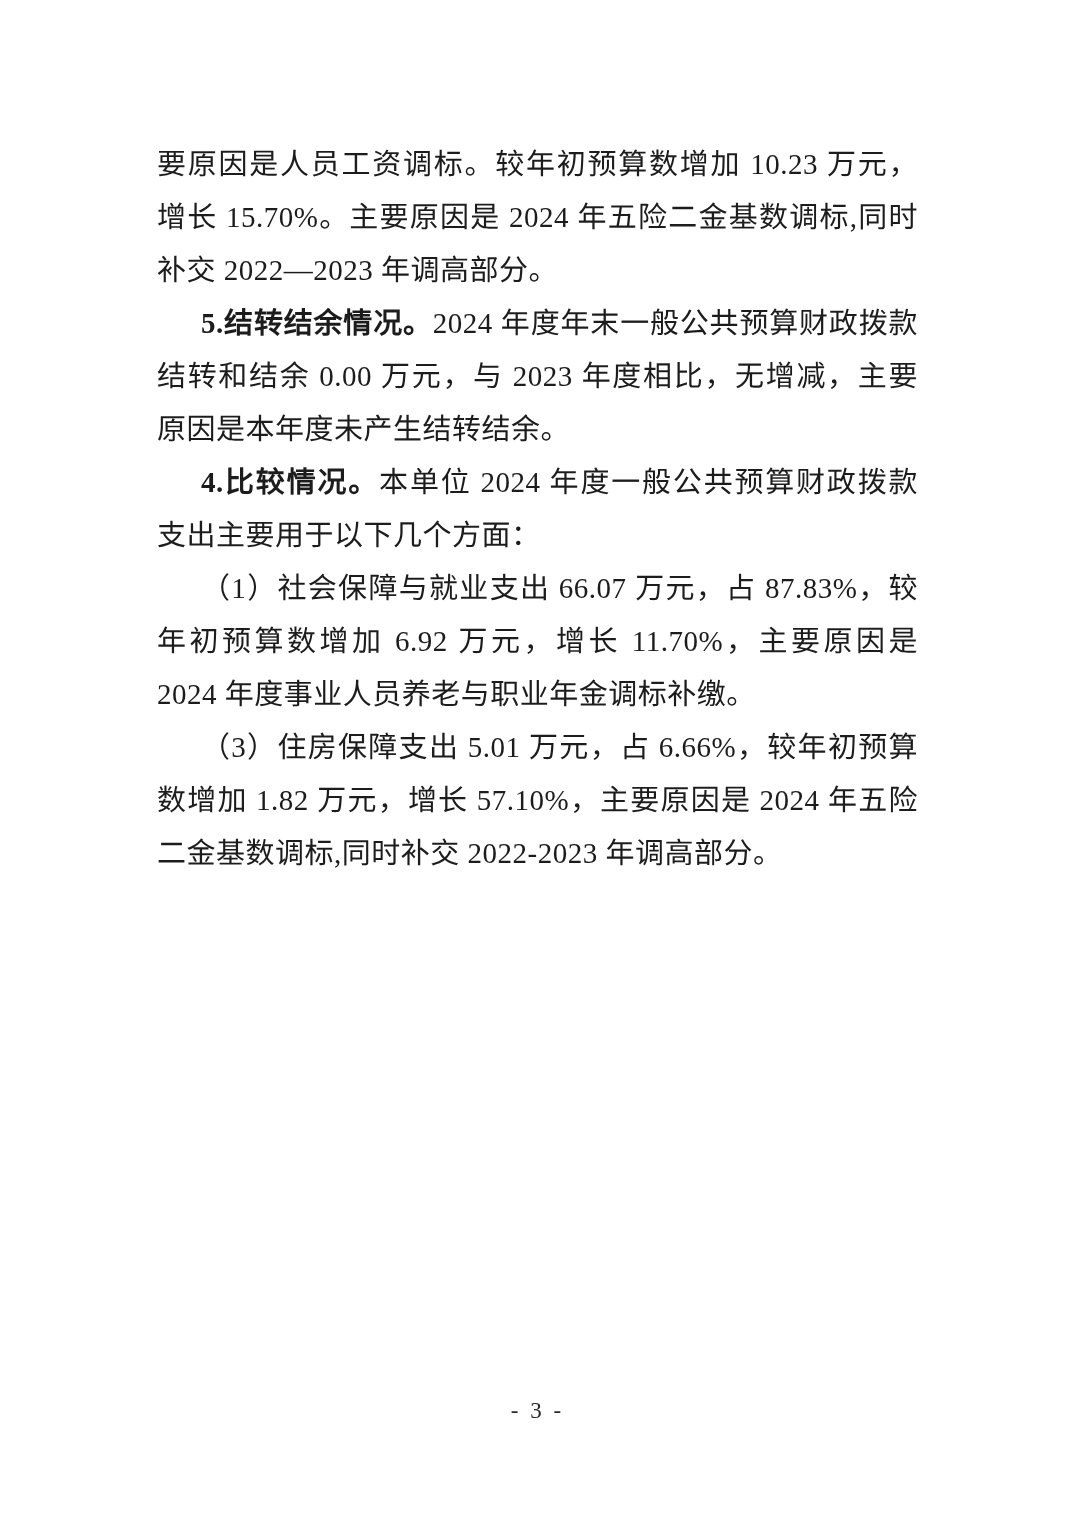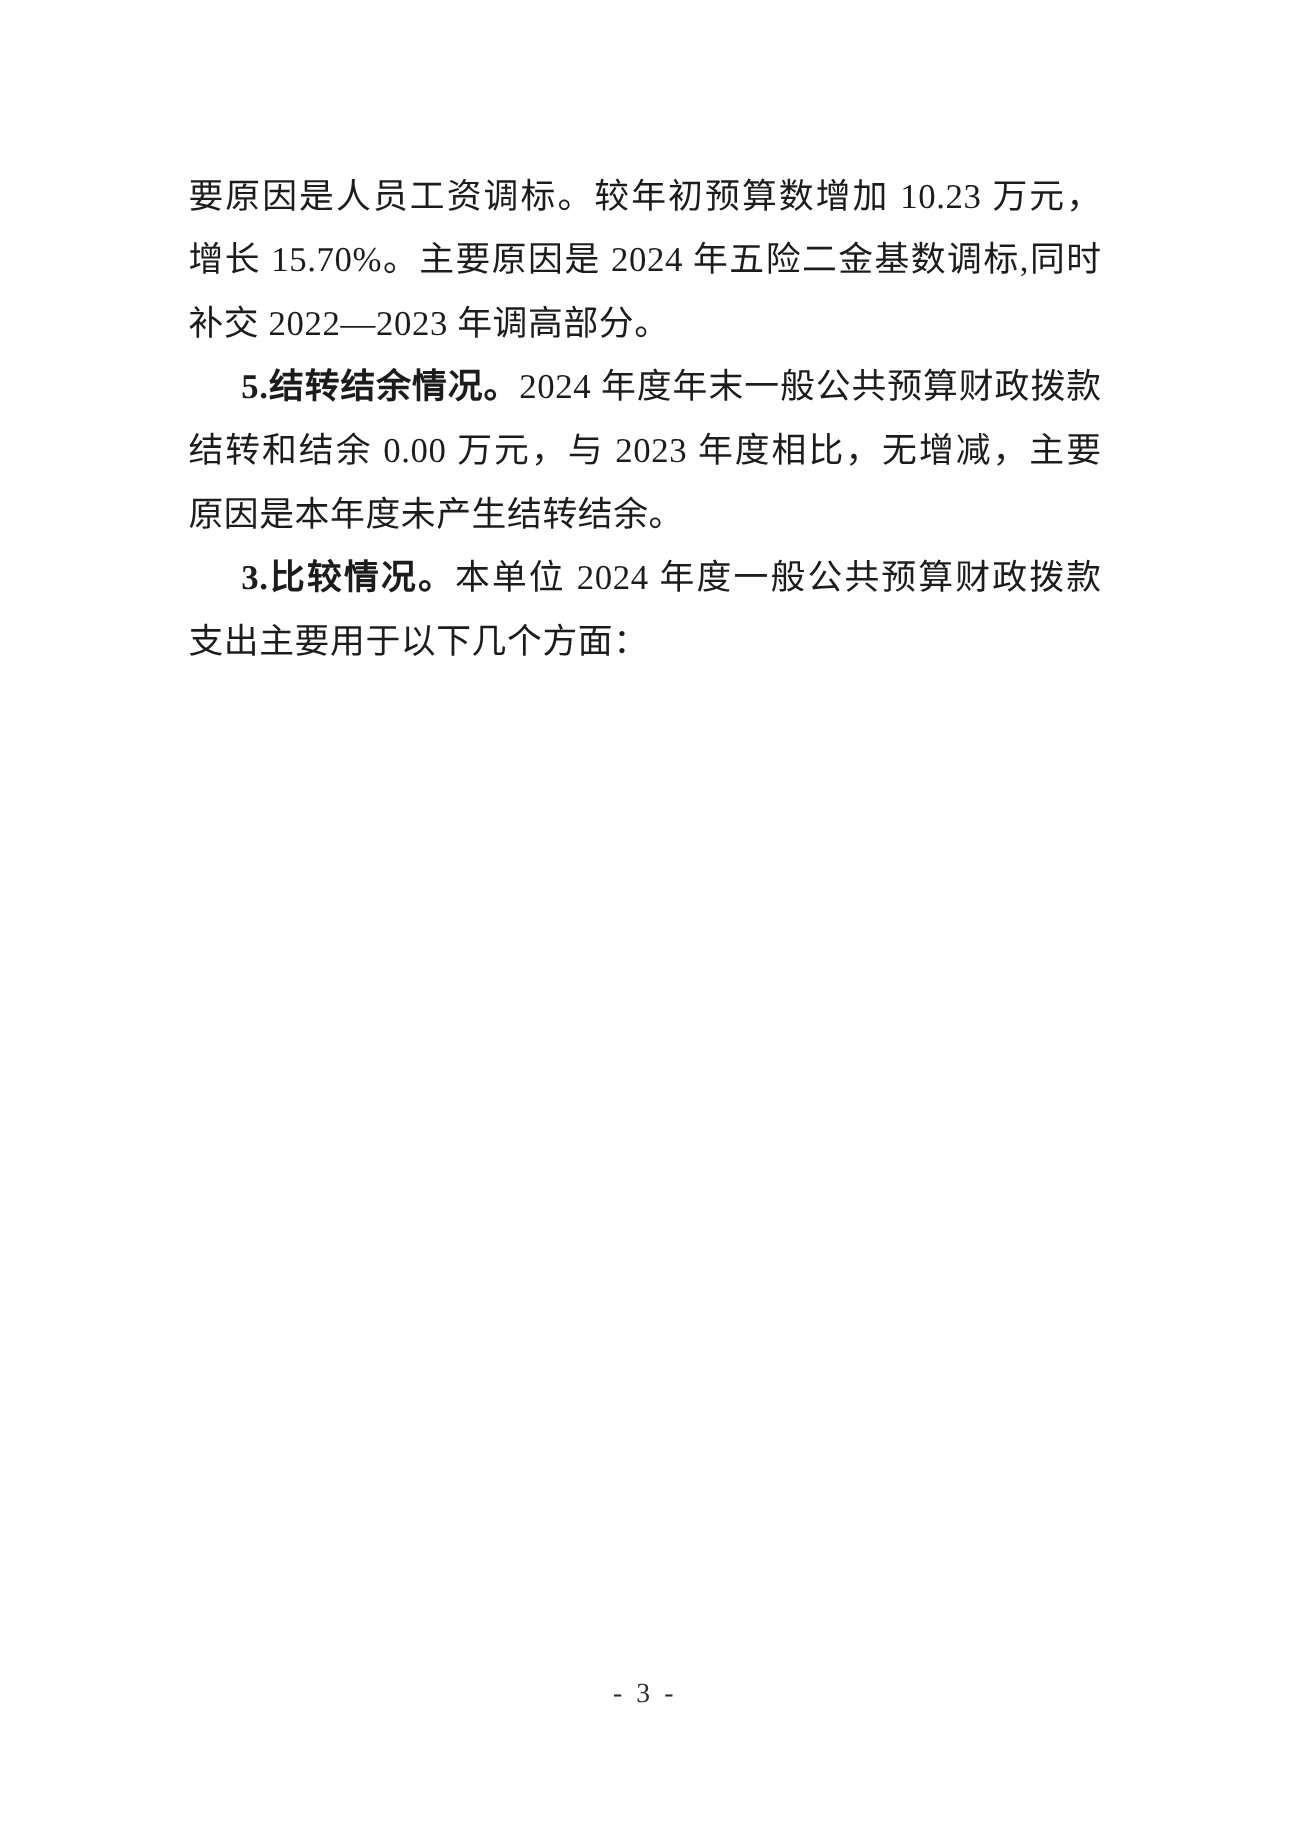--- a/index.html
+++ b/index.html
@@ -51,16 +51,18 @@
     letter-spacing: 3px;
   }
 </style>
 </head>
 <body>
 
 <div class="page">
   <div class="content">
       <p class="para"><span class="run">要原因是人员工资调标。较年初预算数增加 10.23 万元，增长 15.70%。主要原因是 2024 年五险二金基数调标,同时补交 2022—2023 年调高部分。</span></p>
       <p class="para indent"><span class="run bold">5.结转结余情况。</span><span class="run">2024 年度年末一般公共预算财政拨款结转和结余 0.00 万元，与 2023 年度相比，无增减，主要原因是本年度未产生结转结余。</span></p>
-      <p class="para indent"><span class="run bold">3.比较情况。</span><span class="run">本单位 2024 年度一般公共预算财政拨款支出主要用于以下几个方面：</span></p>
+      <p class="para indent"><span class="run bold">4.比较情况。</span><span class="run">本单位 2024 年度一般公共预算财政拨款支出主要用于以下几个方面：</span></p>
+      <p class="para indent"><span class="run">（1）社会保障与就业支出 66.07 万元，占 87.83%，较年初预算数增加 6.92 万元，增长 11.70%，主要原因是 2024 年度事业人员养老与职业年金调标补缴。</span></p>
+      <p class="para indent"><span class="run">（3）住房保障支出 5.01 万元，占 6.66%，较年初预算数增加 1.82 万元，增长 57.10%，主要原因是 2024 年五险二金基数调标,同时补交 2022-2023 年调高部分。</span></p>
     </div>
   <div class="footer">- 3 -</div>
 </div>
 
 </body></html>

